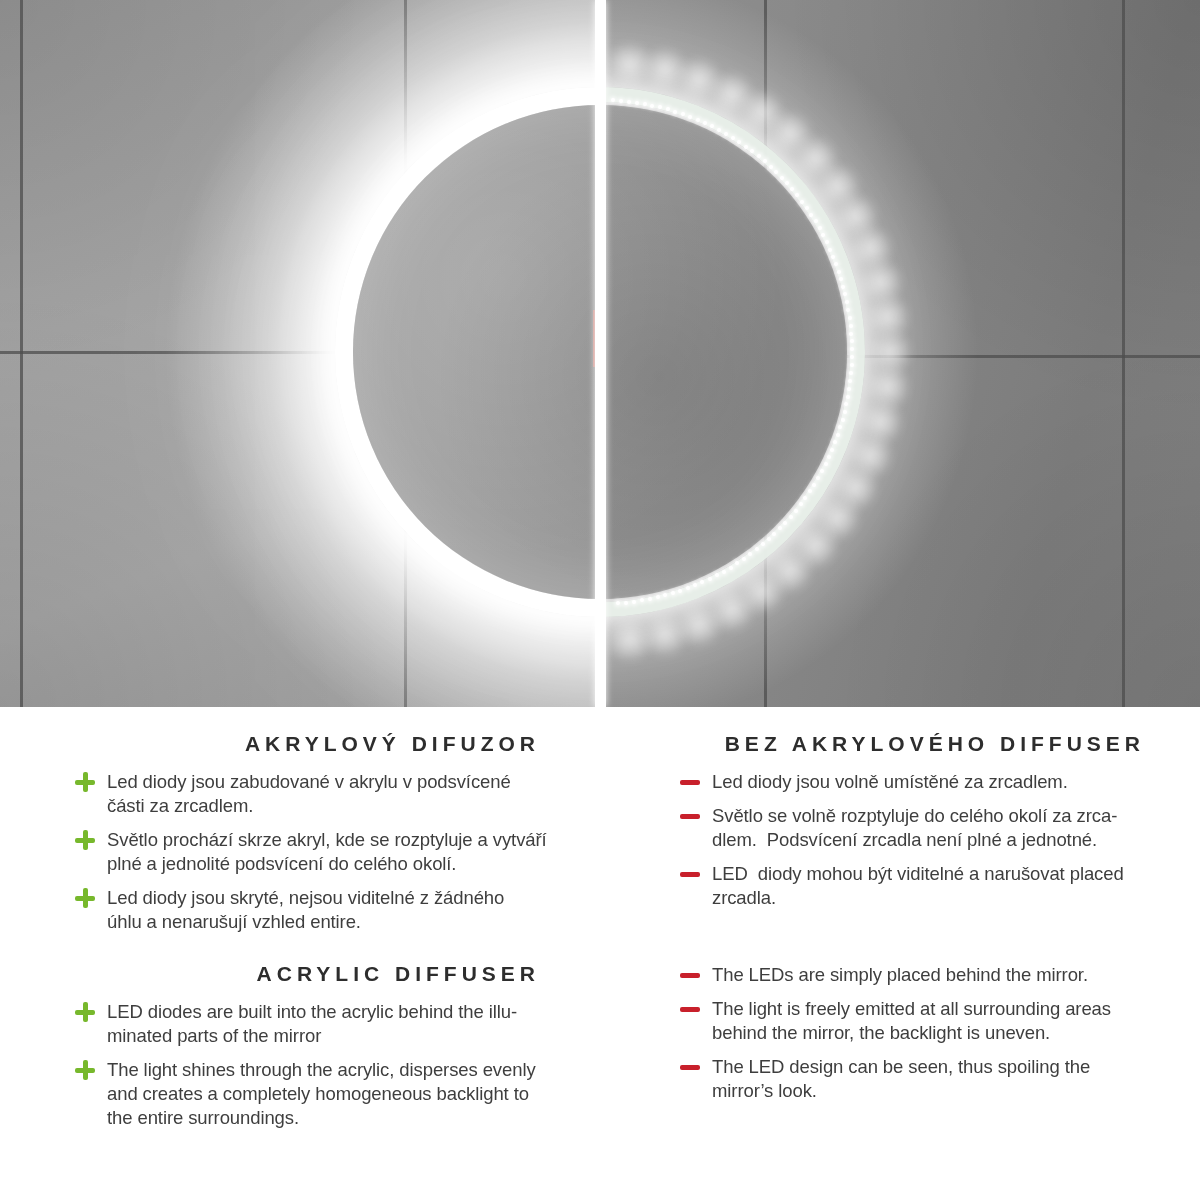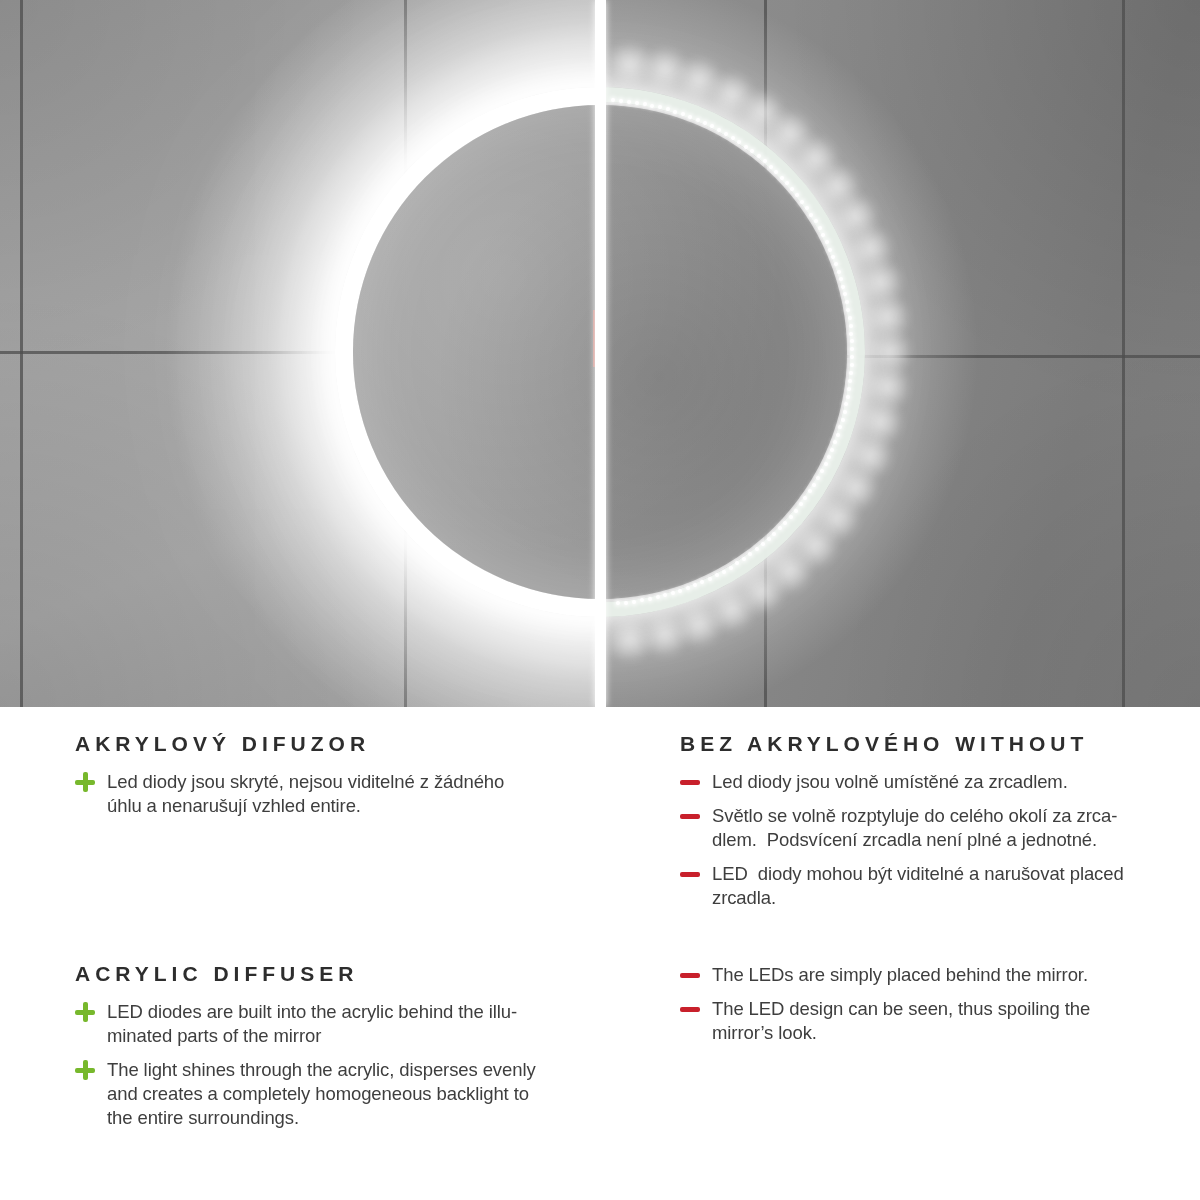--- a/index.html
+++ b/index.html
@@ -70,21 +70,21 @@
     background:#db938b;opacity:.85;}
   .divider{position:absolute;left:595px;top:0;width:11px;height:707px;background:#ffffff;
     box-shadow:0 0 7px rgba(255,255,255,.9);}
 
   
   .col{position:absolute;top:707px;width:512px;}
   .col-left{left:75px;}
   .col-right{left:680px;}
   .lang-block{box-sizing:border-box;}
   .lang-block.first{height:256px;padding-top:26px;}
-  .lang-block h2{margin:0 0 16px 0;width:465px;text-align:left;
+  .lang-block h2{margin:0 0 16px 0;width:465px;text-align:right;
     font-size:21px;line-height:21px;font-weight:700;letter-spacing:5px;color:#2d2d2d;}
   .blist{list-style:none;margin:0;padding:0;}
   .blist li{display:flex;align-items:flex-start;margin:0 0 10px 0;}
   .ic{position:relative;flex:0 0 20px;width:20px;height:20px;margin:2px 12px 0 0;}
   .ic .bar-h{position:absolute;left:0;top:8px;width:20px;height:5px;border-radius:2px;}
   .ic .bar-v{position:absolute;left:8px;top:0;width:5px;height:20px;border-radius:2px;}
   .ic.plus .bar-h,.ic.plus .bar-v{background:#77b82c;}
   .ic.minus .bar-h{background:#c8202b;}
   .item-text{white-space:pre-wrap;font-size:18.5px;line-height:24px;color:#3e3e3e;
     letter-spacing:-0.1px;width:480px;}
@@ -249,20 +249,36 @@
 
   <div class="col col-left">
     <div class="lang-block first">
       <h2>AKRYLOVÝ DIFUZOR</h2>
       <ul class="blist">
         <li>
           <span class="ic plus">
               <span class="bar-h"></span>
               <span class="bar-v"></span>
             </span>
+          <span class="item-text">Led diody jsou zabudované v akrylu v podsvícené
+části za zrcadlem.</span>
+        </li>
+        <li>
+          <span class="ic plus">
+              <span class="bar-h"></span>
+              <span class="bar-v"></span>
+            </span>
+          <span class="item-text">Světlo prochází skrze akryl, kde se rozptyluje a vytváří
+plné a jednolité podsvícení do celého okolí.</span>
+        </li>
+        <li>
+          <span class="ic plus">
+              <span class="bar-h"></span>
+              <span class="bar-v"></span>
+            </span>
           <span class="item-text">Led diody jsou skryté, nejsou viditelné z žádného
 úhlu a nenarušují vzhled entire.</span>
         </li>
       </ul>
     </div>
     <div class="lang-block">
       <h2>ACRYLIC DIFFUSER</h2>
       <ul class="blist">
         <li>
           <span class="ic plus">
@@ -280,21 +296,21 @@
           <span class="item-text">The light shines through the acrylic, disperses evenly
 and creates a completely homogeneous backlight to
 the entire surroundings.</span>
         </li>
       </ul>
     </div>
   </div>
 
   <div class="col col-right">
     <div class="lang-block first">
-      <h2>BEZ AKRYLOVÉHO WITHOUT</h2>
+      <h2>BEZ AKRYLOVÉHO DIFFUSER</h2>
       <ul class="blist">
         <li>
           <span class="ic minus">
               <span class="bar-h"></span>
             </span>
           <span class="item-text">Led diody jsou volně umístěné za zrcadlem.</span>
         </li>
         <li>
           <span class="ic minus">
               <span class="bar-h"></span>
@@ -316,20 +332,27 @@
         <li>
           <span class="ic minus">
               <span class="bar-h"></span>
             </span>
           <span class="item-text">The LEDs are simply placed behind the mirror.</span>
         </li>
         <li>
           <span class="ic minus">
               <span class="bar-h"></span>
             </span>
+          <span class="item-text">The light is freely emitted at all surrounding areas
+behind the mirror, the backlight is uneven.</span>
+        </li>
+        <li>
+          <span class="ic minus">
+              <span class="bar-h"></span>
+            </span>
           <span class="item-text">The LED design can be seen, thus spoiling the
 mirror’s look.</span>
         </li>
       </ul>
     </div>
   </div>
 
 </div>
 
 </body></html>

